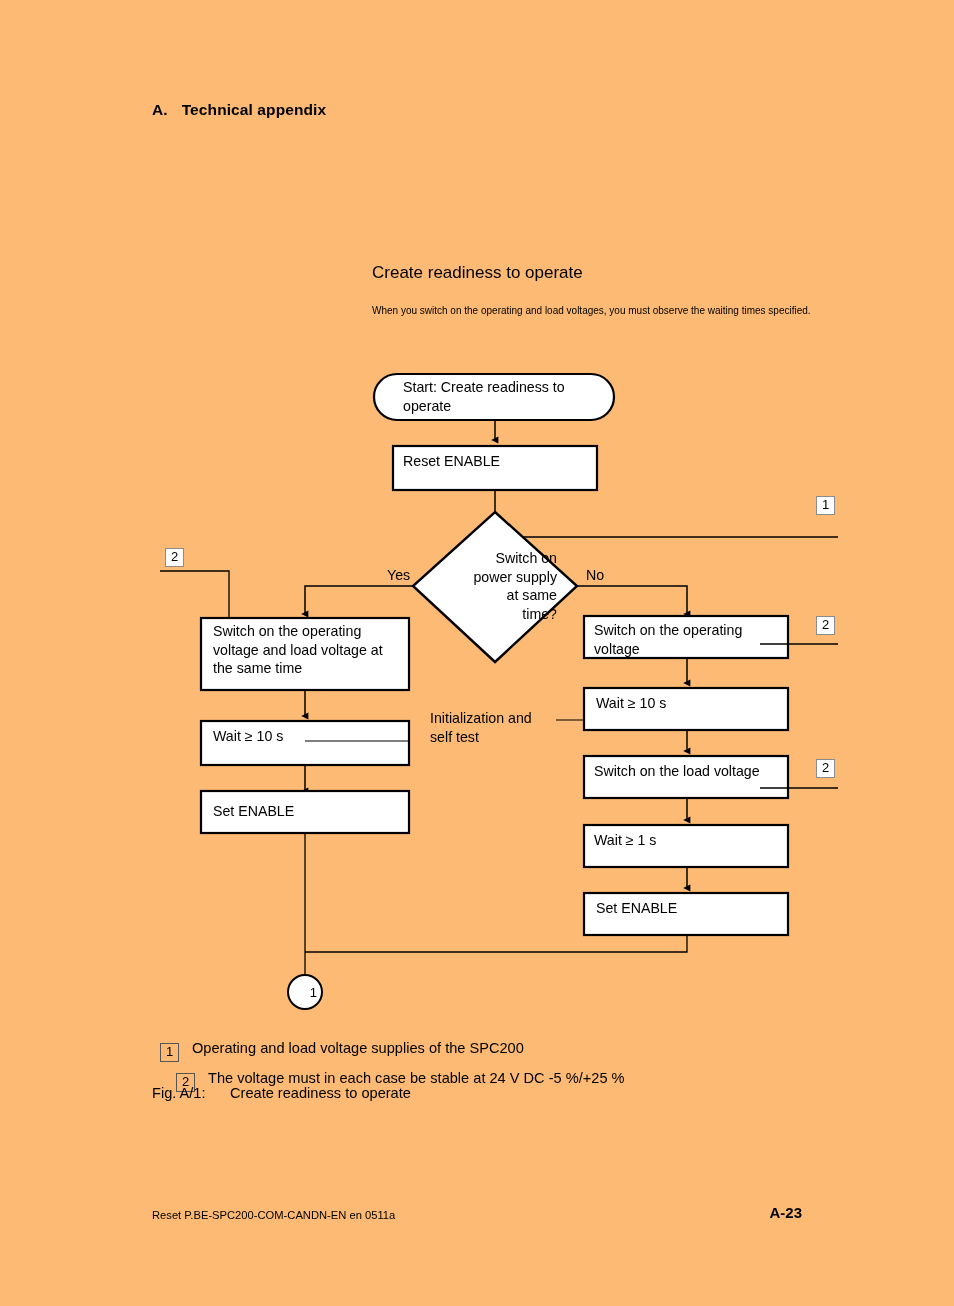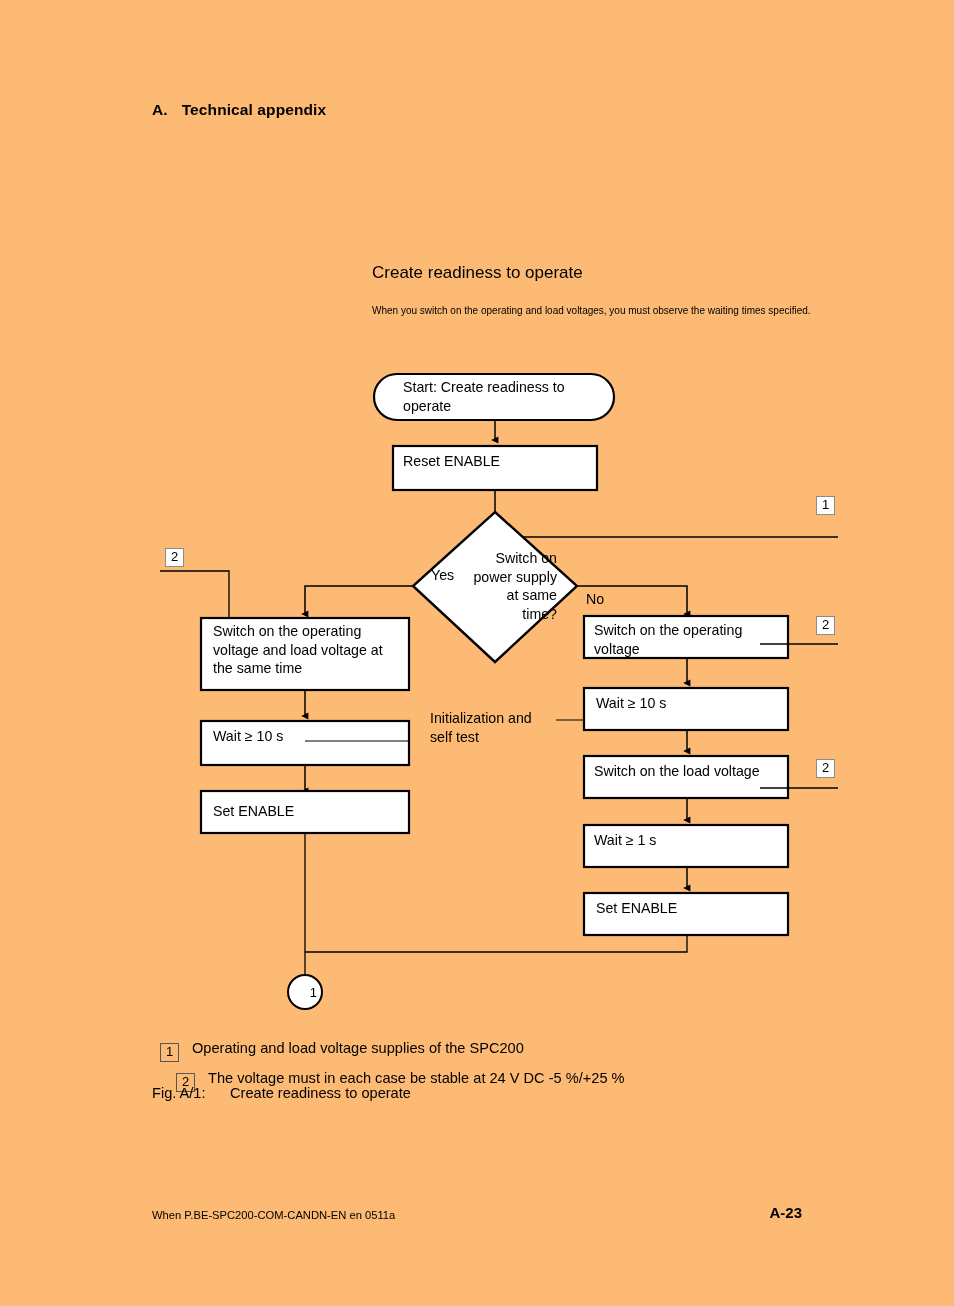--- a/index.html
+++ b/index.html
@@ -200,22 +200,22 @@
 
     <div class="node-text" style="left:403px; top:378px; width:206px;">Start: Create readiness to operate</div>
 
     <div class="node-text" style="left:403px; top:452px; width:186px;">Reset ENABLE</div>
 
     <div class="node-text center" style="left:433px; top:549px; width:124px; line-height:18.5px;">Switch on
 power supply
 at same
 time?</div>
 
-    <div class="node-text" style="left:387px; top:566px;margin-left:44px;">Yes</div>
-    <div class="node-text" style="left:586px; top:566px;margin-top:24px;">No</div>
+    <div class="node-text" style="left:387px; top:566px;">Yes</div>
+    <div class="node-text" style="left:586px; top:566px;">No</div>
 
     <div class="node-text" style="left:213px; top:622px; width:190px;">Switch on the operating voltage and load voltage at the same time</div>
     <div class="node-text" style="left:213px; top:727px; width:186px;">Wait ≥ 10 s</div>
     <div class="node-text" style="left:213px; top:802px; width:186px;">Set ENABLE</div>
 
     <div class="node-text" style="left:594px; top:621px; width:180px;">Switch on the operating voltage</div>
     <div class="node-text" style="left:596px; top:694px; width:180px;">Wait ≥ 10 s</div>
     <div class="node-text" style="left:594px; top:762px; width:190px;">Switch on the load voltage</div>
     <div class="node-text" style="left:594px; top:831px; width:180px;">Wait ≥ 1 s</div>
     <div class="node-text" style="left:596px; top:899px; width:180px;">Set ENABLE</div>
@@ -235,16 +235,16 @@
     <span class="num">1</span><span class="txt">Operating and load voltage supplies of the SPC200</span>
   </div>
   <div class="legend-row" style="top:1070px;padding-left:16px;">
     <span class="num">2</span><span class="txt">The voltage must in each case be stable at 24 V DC -5 %/+25 %</span>
   </div>
 
   <div class="figcaption">
     <span class="cap-label">Fig. A/1:</span><span>Create readiness to operate</span>
   </div>
 
-  <div class="footer-left">When P.BE-SPC200-COM-CANDN-EN  en 0511a</div>
+  <div class="footer-left">Reset P.BE-SPC200-COM-CANDN-EN  en 0511a</div>
   <div class="footer-right">A-23</div>
 
 </div>
 
 </body></html>

